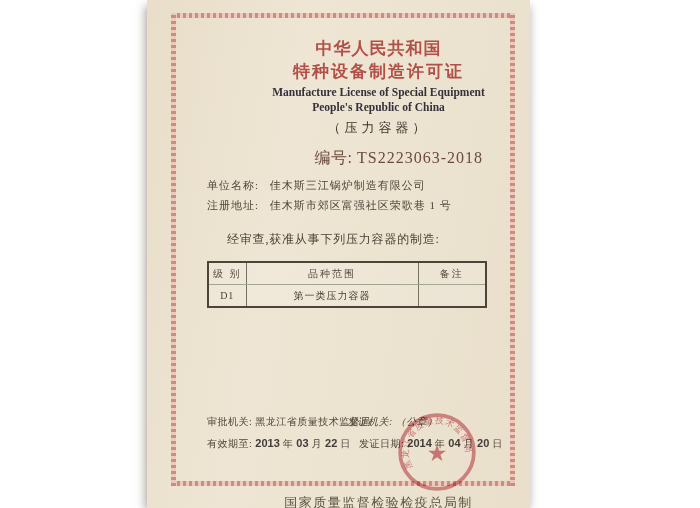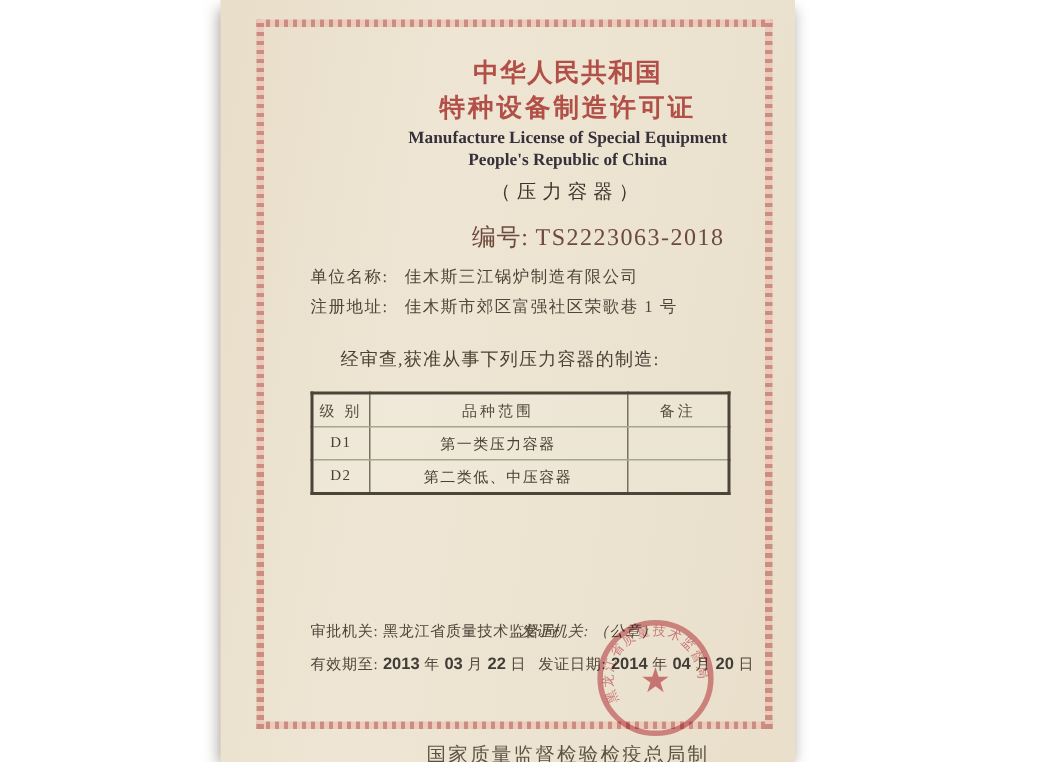--- a/index.html
+++ b/index.html
@@ -113,25 +113,20 @@
         <tr class="hdr">
       <td>级 别</td>
       <td>品种范围</td>
       <td>备注</td>
     </tr>
     <tr>
       <td>D1</td>
       <td>第一类压力容器</td>
       <td></td>
     </tr>
-    <tr>
-      <td>D2</td>
-      <td>第二类低、中压容器</td>
-      <td></td>
-    </tr>
   </tbody>
     </table>
 
   <div class="footrow fr1a">
     <span class="lab">审批机关:</span>
     <span>黑龙江省质量技术监督局</span>
   </div>
   <div class="footrow fr1b">
     <span class="lab">发证机关:</span>
     <span>（公章）</span>

